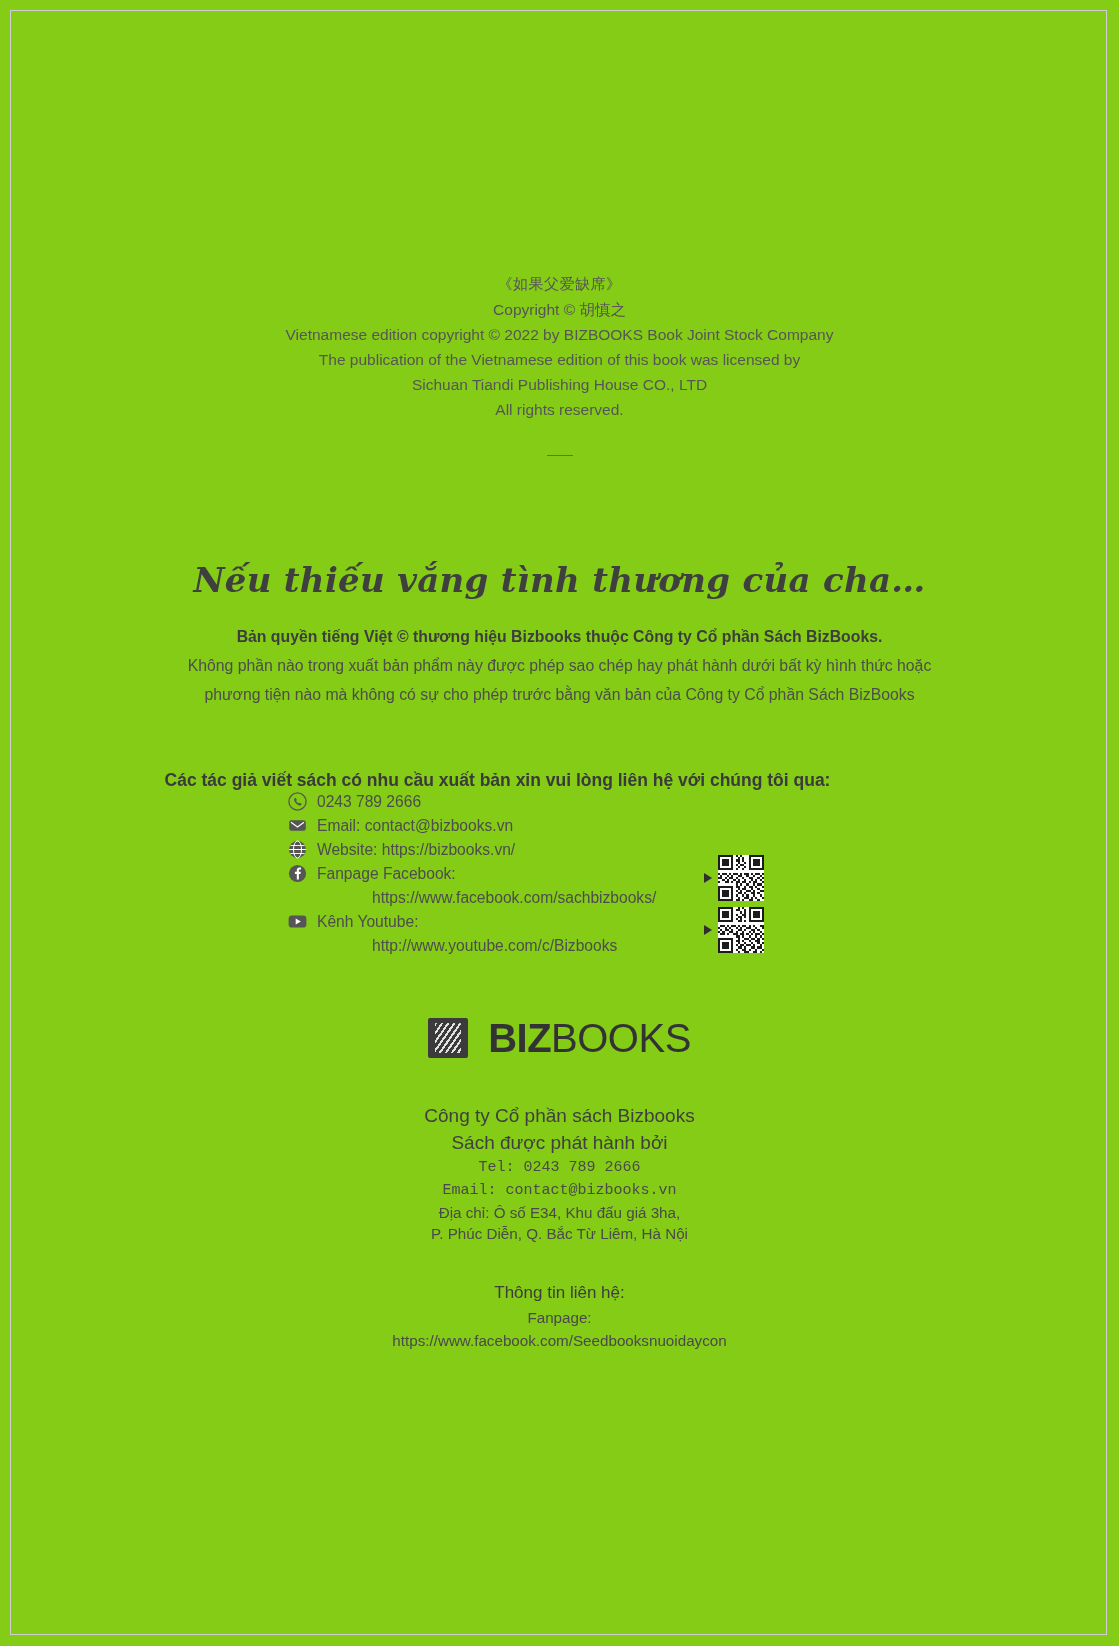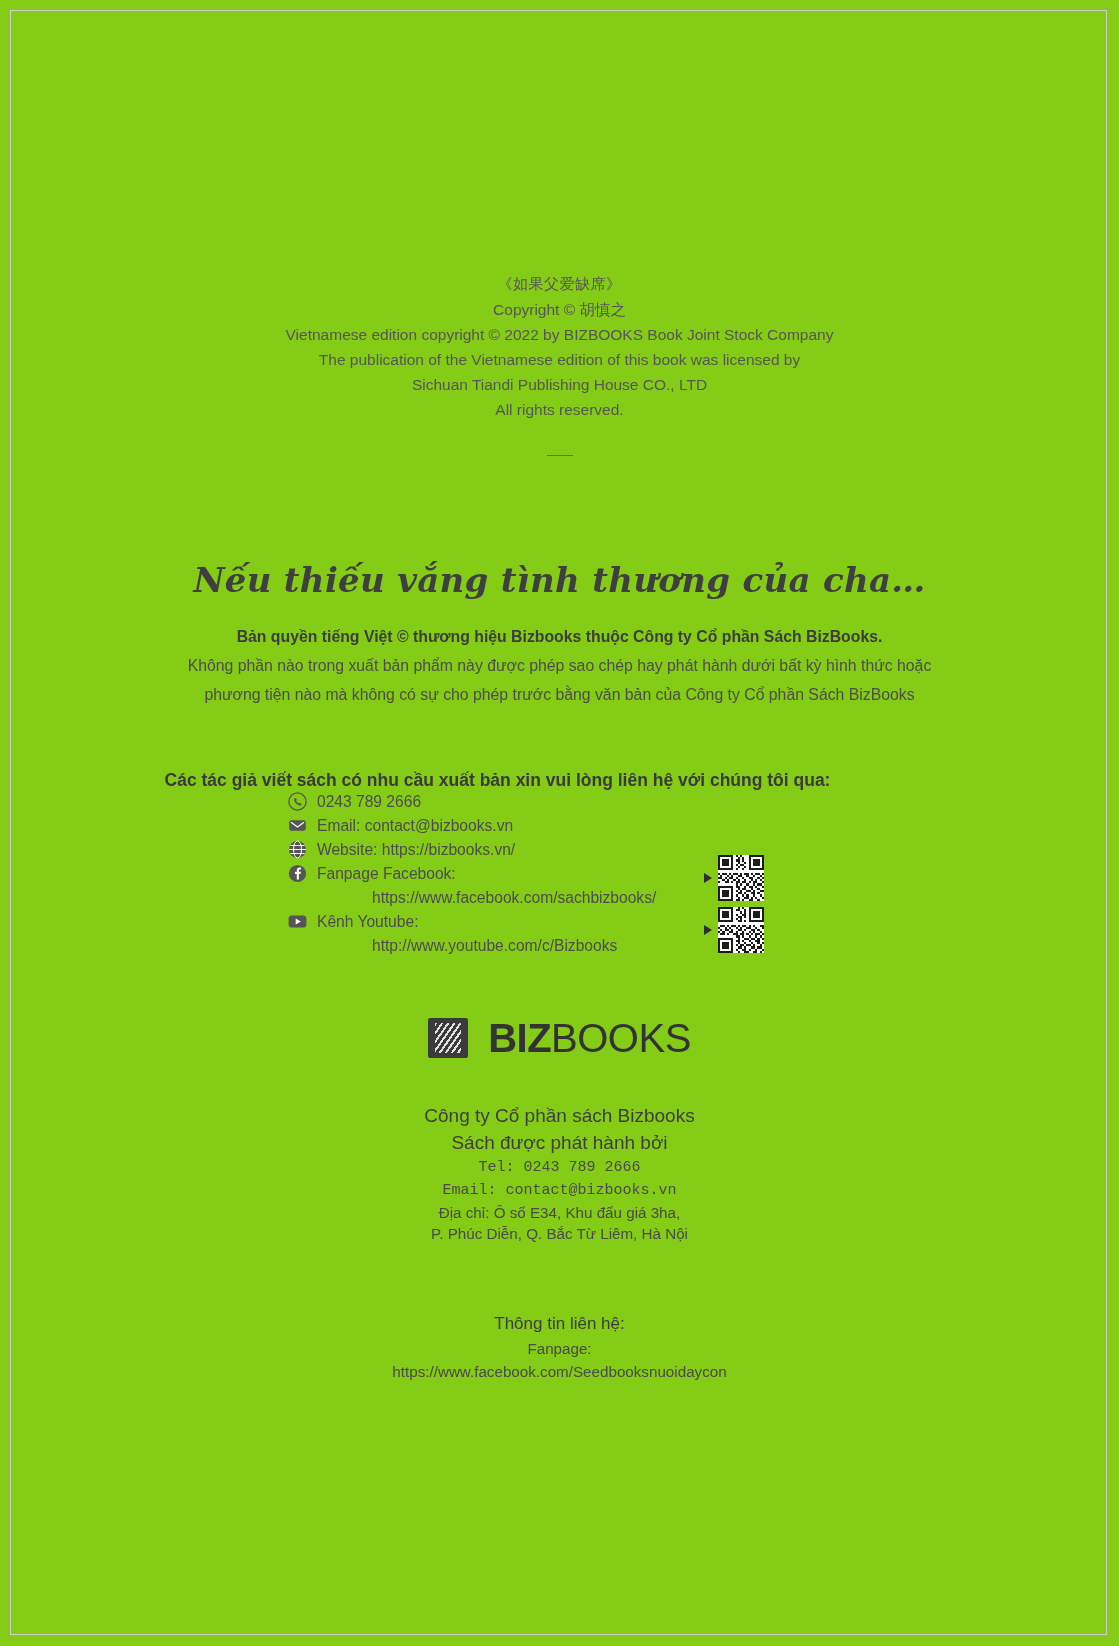--- a/index.html
+++ b/index.html
@@ -219,21 +219,20 @@
   }
 
   
   .footer-contact {
     position: absolute;
     left: 0;
     top: 1280px;
     width: 1119px;
     text-align: center;
     color: #4a4a4a;
-    margin-top: 31px;
   }
   .footer-contact .title {
     font-size: 17px;
     line-height: 26px;
     color: #3d3d3d;
   }
   .footer-contact .line {
     font-size: 15.2px;
     line-height: 23px;
   }

